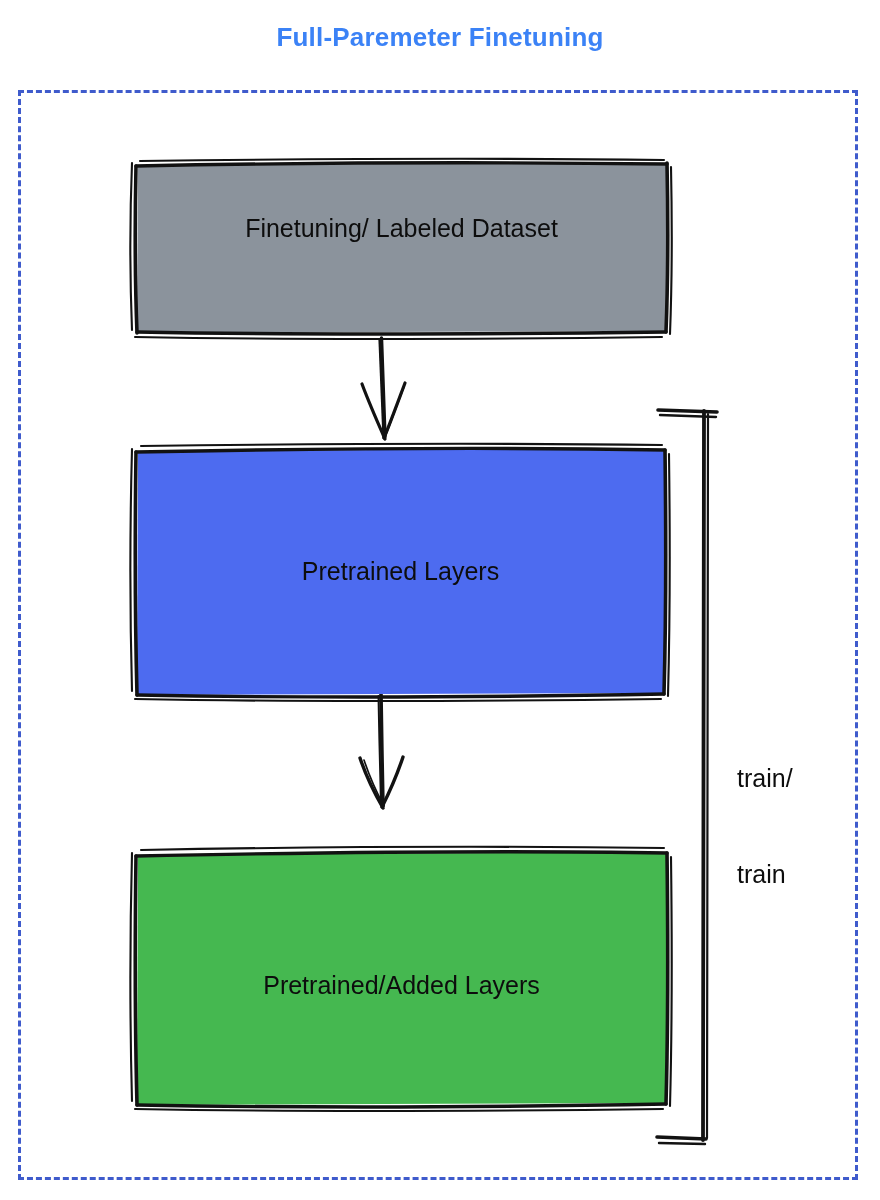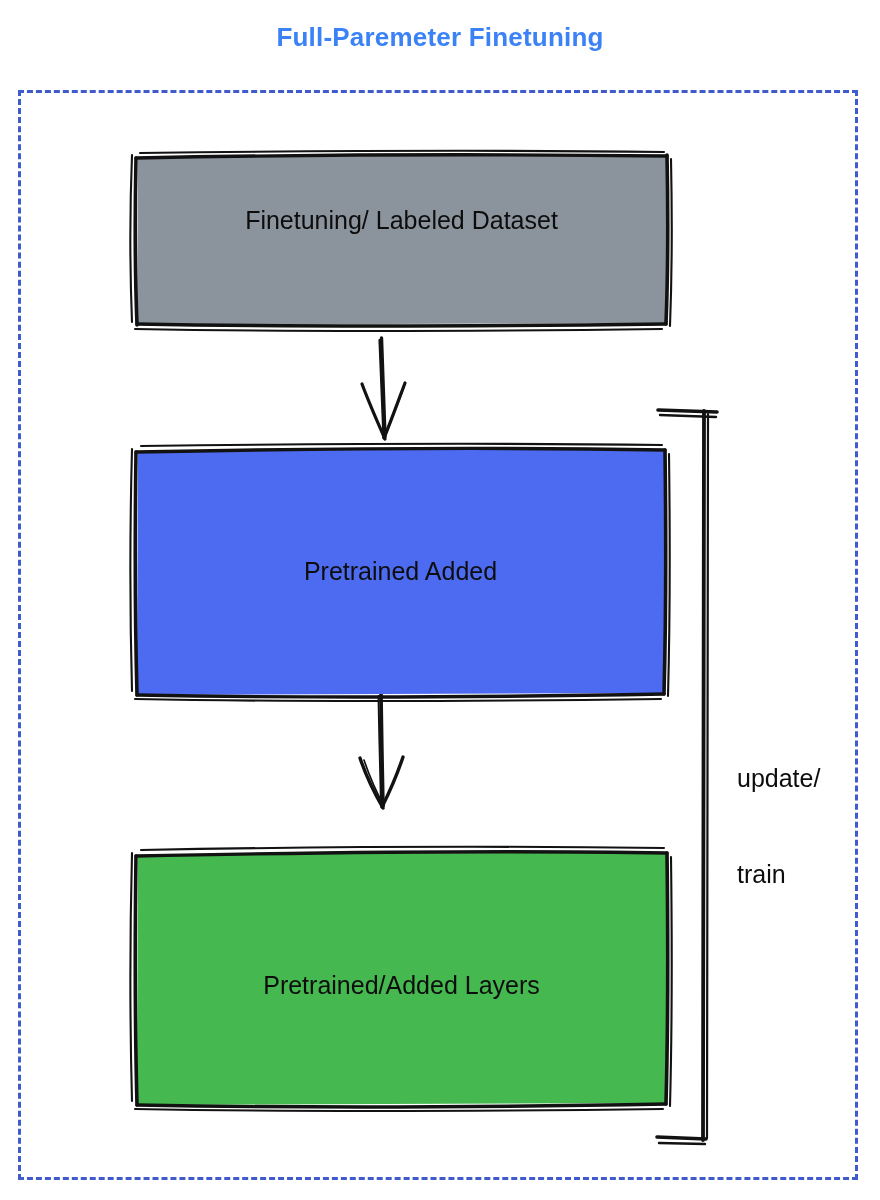--- a/index.html
+++ b/index.html
@@ -63,21 +63,21 @@
     z-index: 3;
     color: #0d0d0d;
     font-size: 25px;
     font-family: "Liberation Sans", sans-serif;
     white-space: nowrap;
     line-height: 1.15;
   }
 
   .node-dataset {
     left: 136px;
-    top: 156px;
+    top: 164px;
     width: 531px;
     height: 166px;
     align-items: center;
   }
   .node-dataset .node-label {
     align-self: flex-start;
     margin-top: 50px;
   }
 
   .node-pretrained {
@@ -182,36 +182,36 @@
       <path d="M12,11 L538,9 L539,253 L11,255 Z" fill="#4d6bf0"></path>
       <path d="M10,12 C160,9 370,7 539,10" fill="none" stroke="#121212" stroke-width="3.4" stroke-linecap="round"></path>
       <path d="M15,6 C172,4 382,3 536,5" fill="none" stroke="#121212" stroke-width="2.1" stroke-linecap="round"></path>
       <path d="M539,10 C540,85 540,180 538,254" fill="none" stroke="#121212" stroke-width="3.6" stroke-linecap="round"></path>
       <path d="M543,14 C544,88 544,182 542,256" fill="none" stroke="#121212" stroke-width="2.1" stroke-linecap="round"></path>
       <path d="M538,254 C380,257 170,258 11,255" fill="none" stroke="#121212" stroke-width="3.4" stroke-linecap="round"></path>
       <path d="M535,259 C376,261 166,262 9,259" fill="none" stroke="#121212" stroke-width="2.1" stroke-linecap="round"></path>
       <path d="M11,255 C9,180 9,85 10,12" fill="none" stroke="#121212" stroke-width="3.6" stroke-linecap="round"></path>
       <path d="M6,251 C4,178 4,83 6,9" fill="none" stroke="#121212" stroke-width="2.1" stroke-linecap="round"></path>
     </svg>
-    <span class="node-label">Pretrained Added</span>
+    <span class="node-label">Pretrained Layers</span>
   </div>
 
   <div class="node node-classifier">
     <svg class="sketch" width="555" height="272" viewBox="0 0 555 272" xmlns="http://www.w3.org/2000/svg">
       <path d="M12,11 L540,8 L541,259 L11,261 Z" fill="#45b850"></path>
       <path d="M10,12 C160,9 370,6 541,9" fill="none" stroke="#121212" stroke-width="3.4" stroke-linecap="round"></path>
       <path d="M15,6 C172,3 382,2 538,4" fill="none" stroke="#121212" stroke-width="2.1" stroke-linecap="round"></path>
       <path d="M541,9 C542,88 542,185 540,260" fill="none" stroke="#121212" stroke-width="3.6" stroke-linecap="round"></path>
       <path d="M545,13 C546,90 546,187 544,262" fill="none" stroke="#121212" stroke-width="2.1" stroke-linecap="round"></path>
       <path d="M540,260 C382,263 172,264 11,261" fill="none" stroke="#121212" stroke-width="3.4" stroke-linecap="round"></path>
       <path d="M537,265 C378,267 168,268 9,265" fill="none" stroke="#121212" stroke-width="2.1" stroke-linecap="round"></path>
       <path d="M11,261 C9,185 9,88 10,12" fill="none" stroke="#121212" stroke-width="3.6" stroke-linecap="round"></path>
       <path d="M6,257 C4,183 4,86 6,9" fill="none" stroke="#121212" stroke-width="2.1" stroke-linecap="round"></path>
     </svg>
     <span class="node-label">Pretrained/Added Layers</span>
   </div>
 
   <div class="loop-label">
-    <span class="sr-line">update/</span>
+    <span class="sr-line">train/</span>
     <span class="sr-line">train</span>
   </div>
 
 </div>
 
 </body></html>

